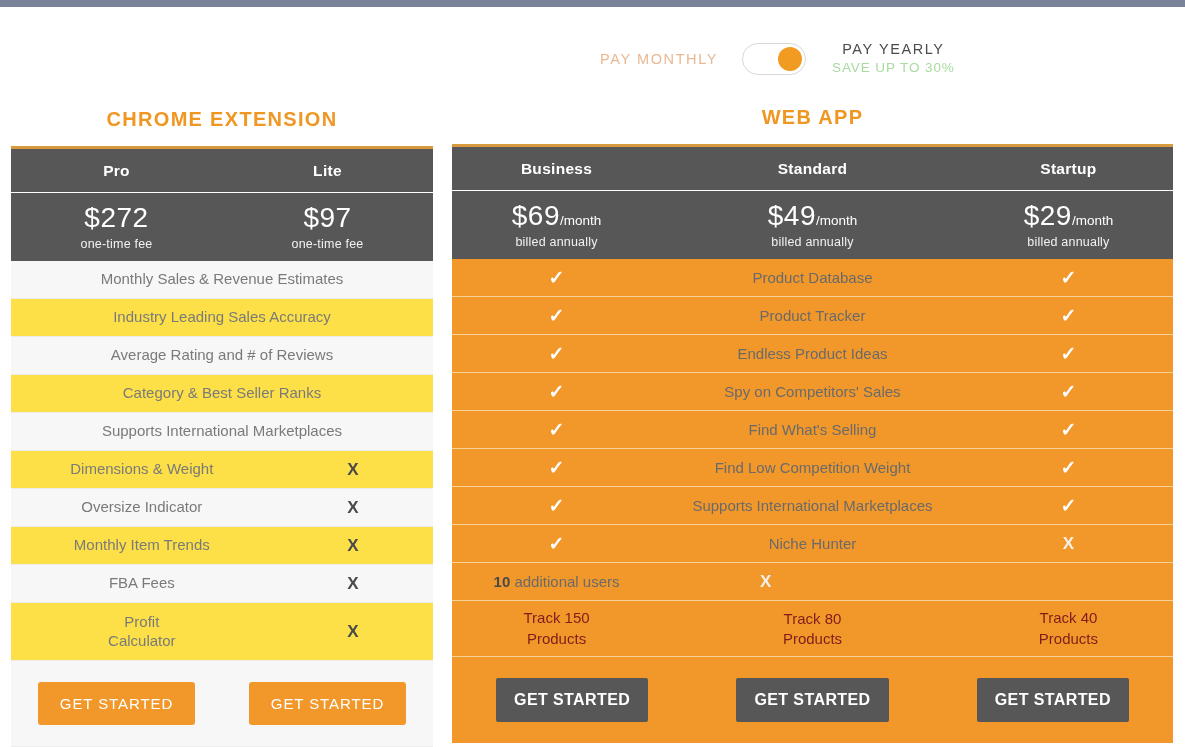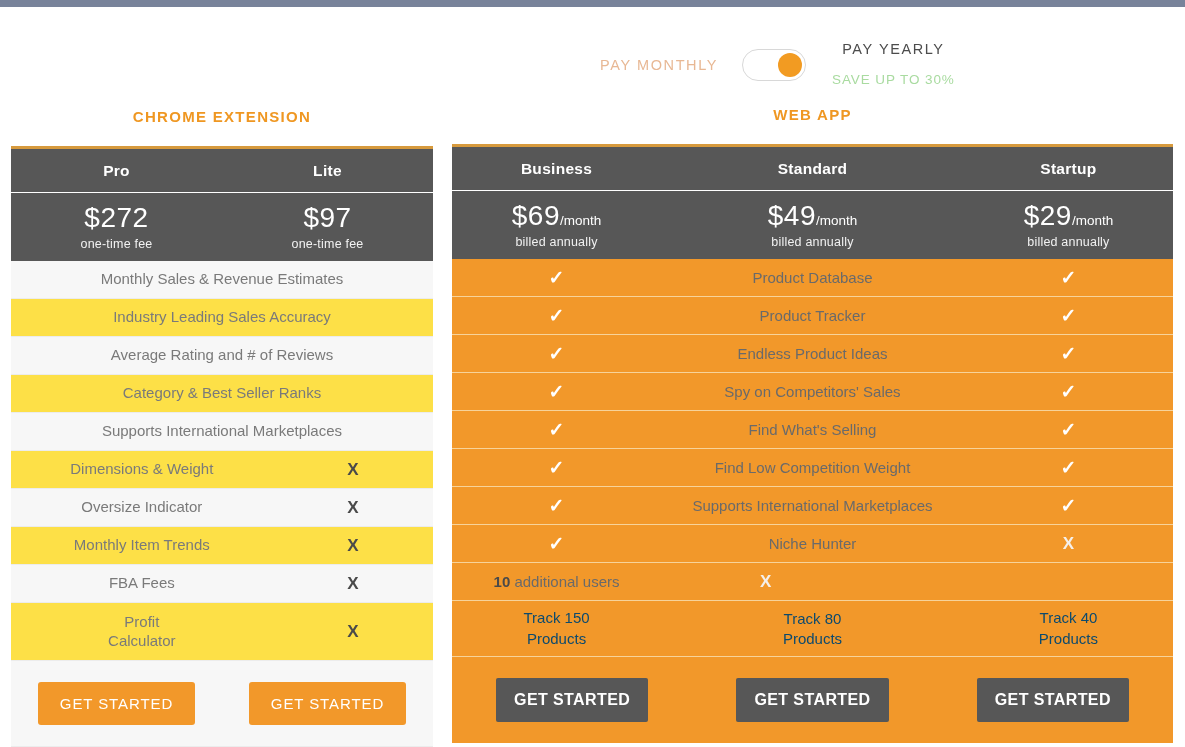--- a/index.html
+++ b/index.html
@@ -55,29 +55,29 @@
     color: #4c4c4c;
     font-size: 14.5px;
     letter-spacing: 1.6px;
     display: block;
   }
   .save-up {
     color: #a9dba0;
     font-size: 13.5px;
     letter-spacing: 0.9px;
     display: block;
-    margin-top: 14px;
+    margin-top: 2px;
   }
 
   
   .sect-title {
     position: absolute;
     color: #ef9722;
     font-weight: bold;
-    font-size: 15px;
+    font-size: 20px;
     letter-spacing: 1.3px;
     text-align: center;
   }
   #chrome-title { left: 10px; top: 108px; width: 424px; }
   #webapp-title { left: 452px; top: 106px; width: 721px; }
 
   
   .ptable { position: absolute; border-top: 3px solid #d79a3d; }
   #chrome-table { left: 11px; top: 146px; width: 422px; }
   #webapp-table { left: 452px; top: 144px; width: 721px; }
@@ -201,21 +201,21 @@
   .xmark-white {
     color: #f5f0ea;
     font-weight: bold;
     font-size: 17px;
   }
   .users-num {
     color: #4a4a4a;
     font-weight: bold;
   }
   .track-txt {
-    color: #0c4a6e;
+    color: #7f1d1d;
     line-height: 1.35;
   }
 
   .webapp-cta {
     display: flex;
     align-items: center;
     background: #f2982a;
     height: 88px;
     border-bottom: 2px solid #ffffff;
   }

